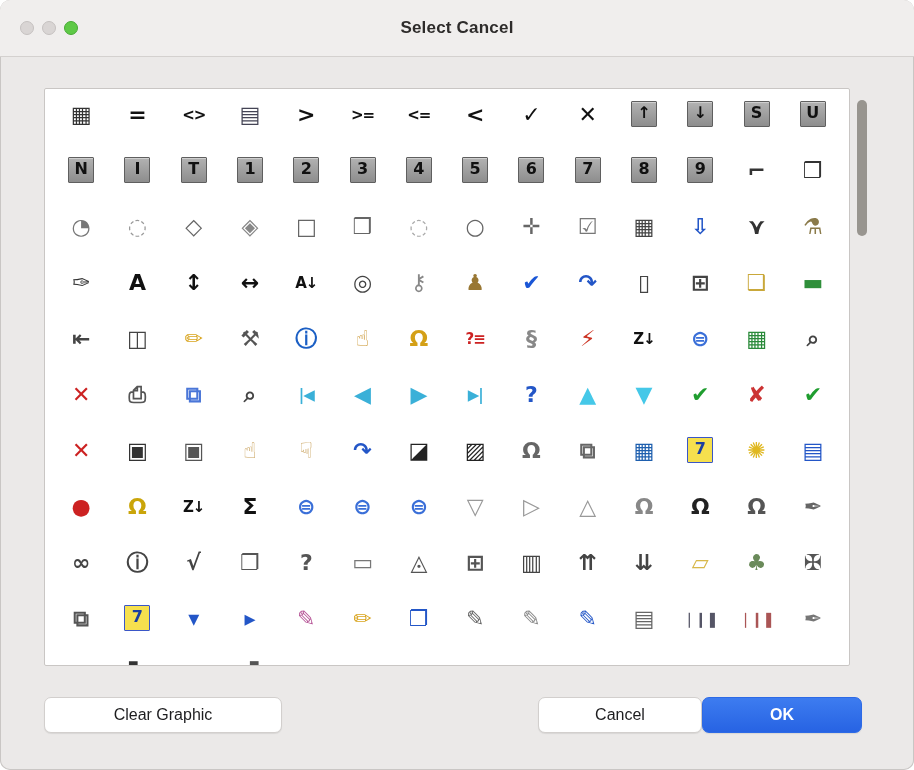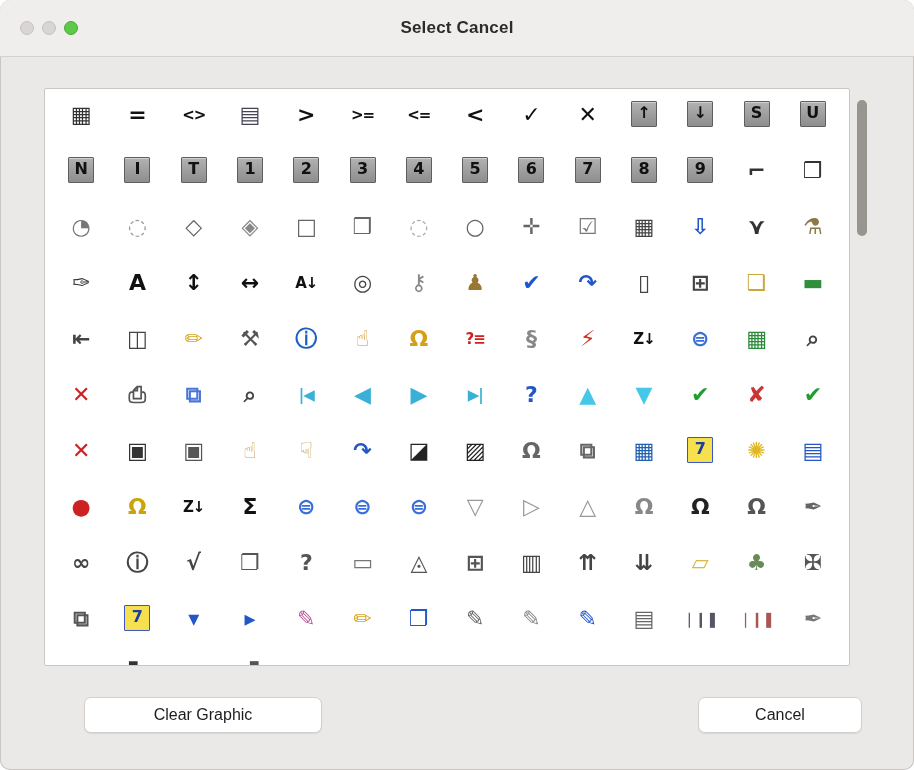--- a/index.html
+++ b/index.html
@@ -19,21 +19,21 @@
   .cell span.sm{font-size:15px;letter-spacing:-1px;line-height:28px;white-space:nowrap;}
   .cell span.btn{background:linear-gradient(#b2b2b2,#8d8d8d);border:1px solid #5f5f5f;box-shadow:inset 0 1px 0 #cfcfcf;width:24px;height:24px;font-size:16px;line-height:22px;border-radius:1px;}
   .cell span.cal{background:#f6e04e;border:1px solid #3a56c7;width:24px;height:24px;font-size:16px;line-height:22px;border-radius:1px;}
 
   .scroll-track{position:absolute;left:856px;top:92px;width:12px;height:570px;}
   .scroll-thumb{position:absolute;left:1px;top:8px;width:10px;height:136px;background:#98draft;}
   .scroll-thumb{background:#98958f;border-radius:5px;}
 
   .footer{position:absolute;left:0;right:0;top:690px;height:50px;padding:0 52px 0 44px;display:flex;align-items:center;justify-content:space-between;box-sizing:border-box;}
   button.btn{height:36px;border-radius:7px;font-family:"Liberation Sans",sans-serif;font-size:16px;display:flex;align-items:center;justify-content:center;border:1px solid #d2cfcd;background:#ffffff;color:#1d1d1f;box-shadow:0 1px 1px rgba(0,0,0,.08);cursor:pointer;padding:0;}
-  button.btn.clear{width:238px;margin-left:40px;}
+  button.btn.clear{width:238px;}
   .right-group{display:flex;}
   button.btn.cancel{width:164px;}
   button.btn.ok{width:160px;background:linear-gradient(#3d7cf0,#2763e3);color:#ffffff;border:1px solid #2257cf;font-weight:bold;}
 </style>
 </head>
 <body>
 
 <div class="window">
 
   <div class="titlebar">
@@ -513,16 +513,17 @@
   </div>
 
   <div class="scroll-track">
     <div class="scroll-thumb"></div>
   </div>
 
   <div class="footer">
     <button class="btn clear">Clear Graphic</button>
     <div class="right-group">
       <button class="btn cancel">Cancel</button>
+      <button class="btn ok" style="border-color: rgb(45, 106, 230);">OK</button>
     </div>
   </div>
 
 </div>
 
 </body></html>

